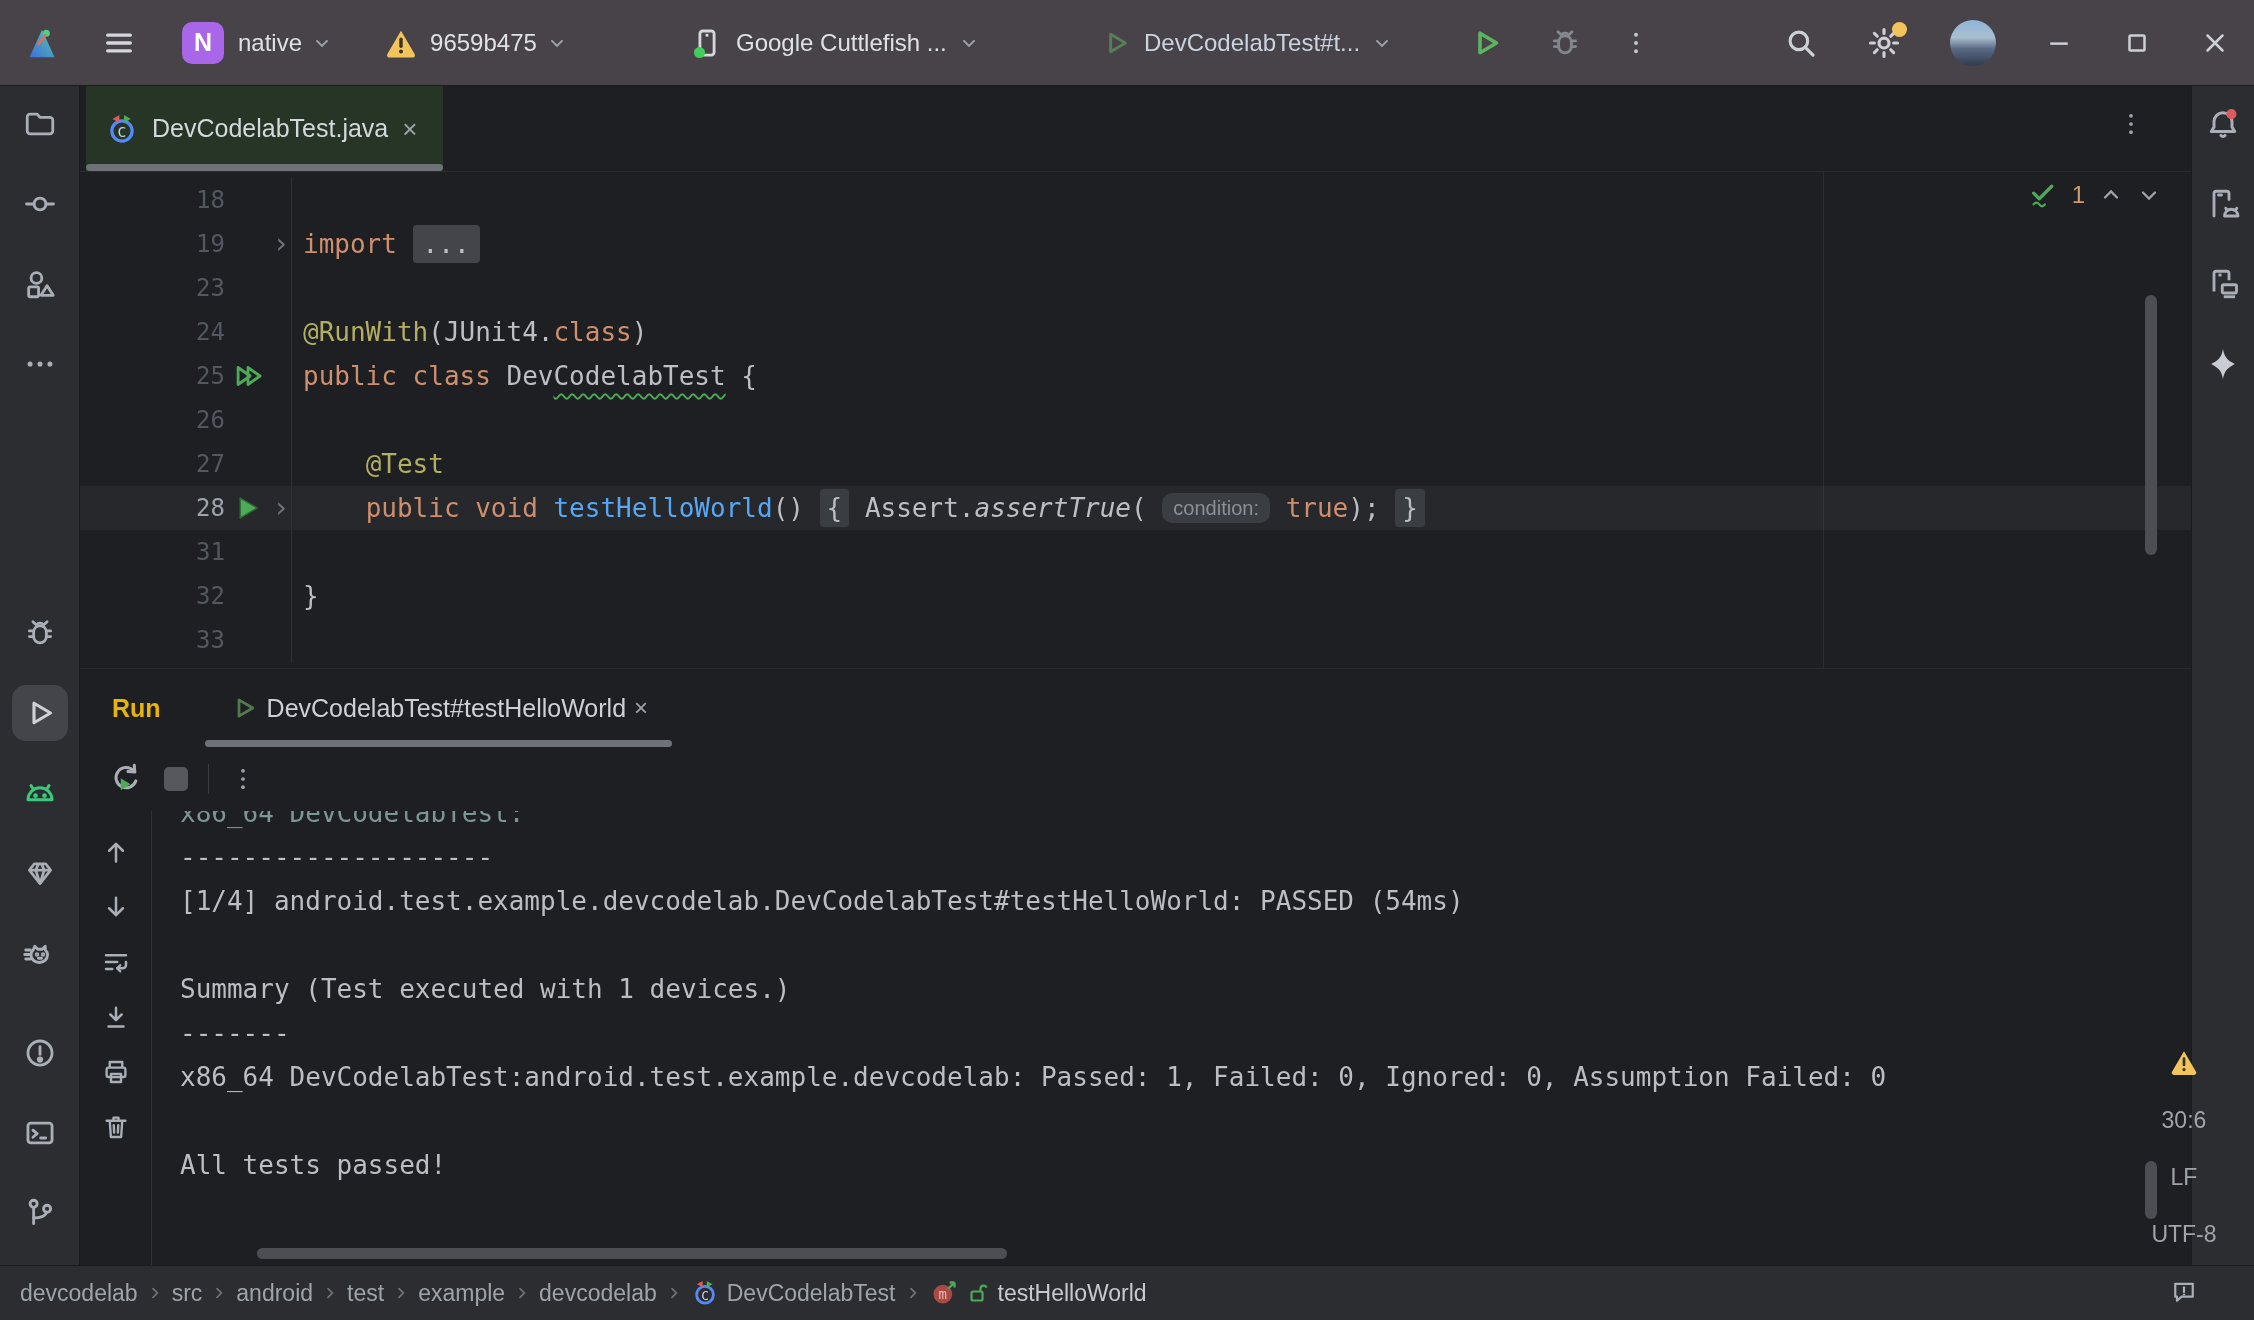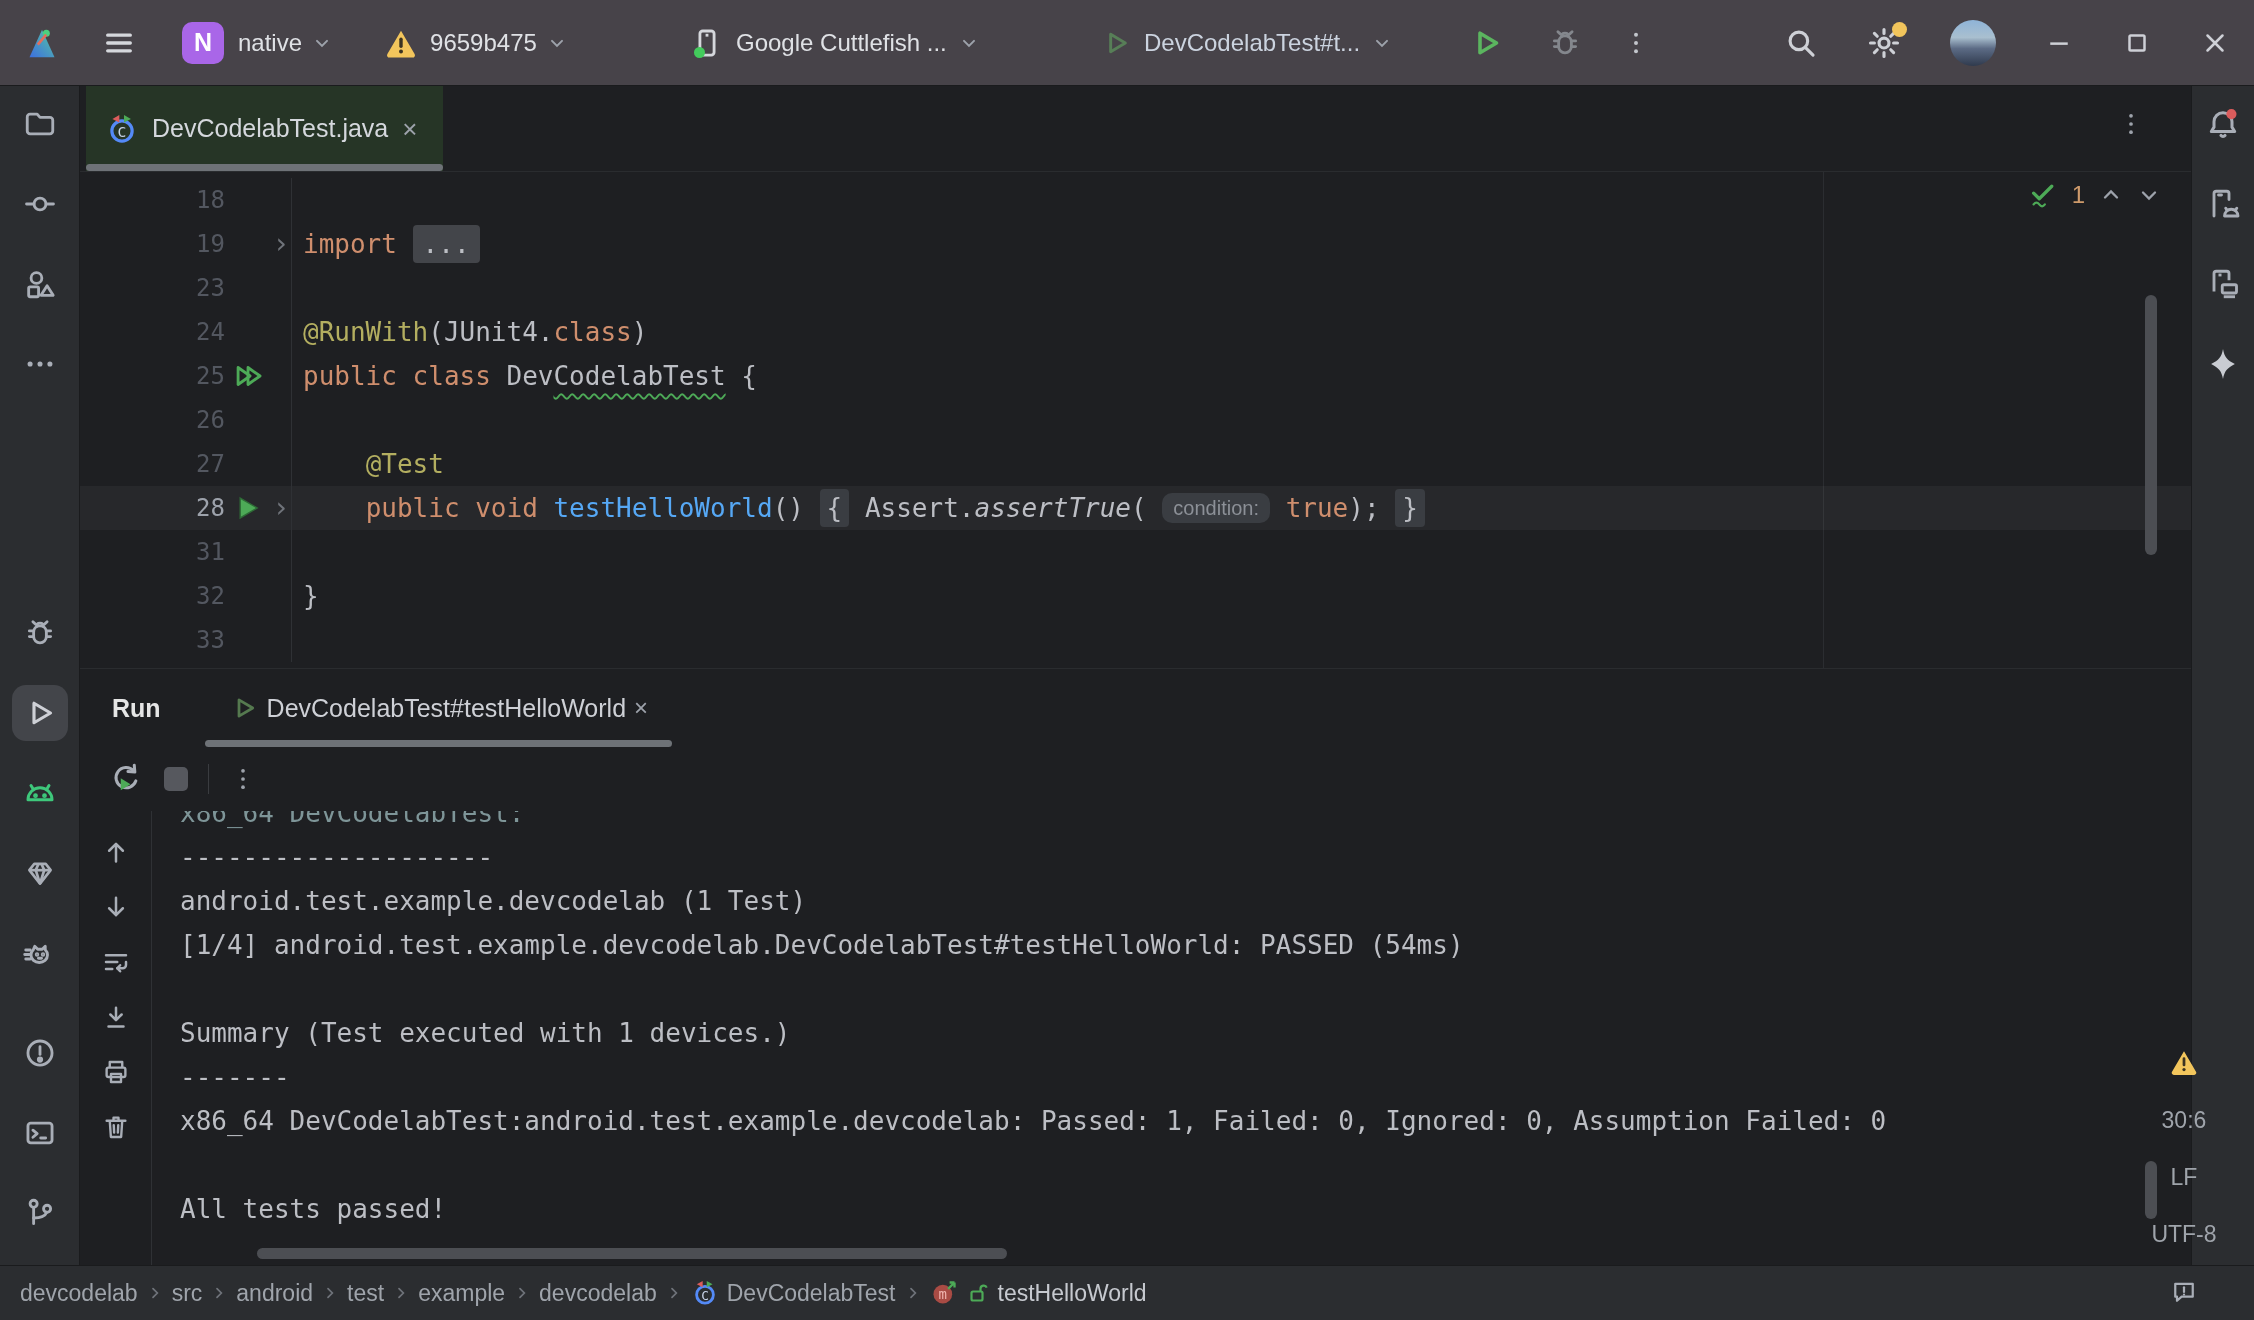--- a/index.html
+++ b/index.html
@@ -67,21 +67,21 @@
   .tk.inlay{font-family:"Liberation Sans",sans-serif; font-size:20px; color:#8C9097; background:#3A3D42;
             border-radius:10px; padding:4px 11px; vertical-align:2px;}
   .inspect-widget{position:absolute; top:8px; right:30px; display:flex; align-items:center; gap:14px; font-size:24px;}
   .inspect-count{color:#CE9A6B;}
   .v-thumb{position:absolute; width:12px; border-radius:6px; background:#4C4E53;}
   .editor .v-thumb{right:34px; top:123px; height:260px;}
 
   
   .runpanel{height:597px; border-top:1px solid #2A2C2F; display:flex; flex-direction:column; background:var(--editor);}
   .run-header{height:78px; display:flex; align-items:center; flex:none;}
-  .run-title{font-size:25px; font-weight:600; color:#e5e5e5; margin-left:32px;}
+  .run-title{font-size:25px; font-weight:600; color:#eab308; margin-left:32px;}
   .run-tab{position:relative; height:100%; margin-left:44px; display:flex; align-items:center; gap:8px; padding:0 24px; font-size:25px; color:#CED0D6;}
   .run-tab .tab-close{font-size:24px;}
   .run-toolbar{height:64px; display:flex; align-items:center; gap:20px; padding-left:28px; flex:none;}
   .toolbar-sep{width:1px; height:30px; background:#3A3C40;}
   .stop-square{width:24px; height:24px; border-radius:5px; background:#56585E;}
   .run-body{flex:1; display:flex; min-height:0;}
   .console-gutter{width:72px; flex:none; border-right:1px solid #2F3135; display:flex; flex-direction:column; align-items:center; padding-top:24px;}
   .console-gutter .gslot{width:40px; height:34px; margin-bottom:21px; display:flex; align-items:center; justify-content:center;}
   .console{flex:1; position:relative; overflow:hidden; padding-left:28px;
            font-family:"DejaVu Sans Mono",monospace; font-size:26px; color:var(--text);}
@@ -448,21 +448,20 @@
             <span class="gslot">
               <svg width="30" height="30" viewBox="0 0 24 24" fill="none" stroke="#A9AEB7" stroke-width="1.9" stroke-linecap="round" stroke-linejoin="round">
                 <path d="M4.5 7h15M10 7V4.5h4V7M7 7l.9 13h8.2L17 7M10.2 10.5l.3 6M13.8 10.5l-.3 6"></path>
               </svg>
             </span>
           </div>
           <div class="console">
             <div>
                 <div class="console-line clipped">x86_64 DevCodelabTest:</div>
                 <div class="console-line">--------------------</div>
-                <div class="console-line">android.test.example.devcodelab (1 Test)</div>
                 <div class="console-line">[1/4] android.test.example.devcodelab.DevCodelabTest#testHelloWorld: PASSED (54ms)</div>
                 <div class="console-line"> </div>
                 <div class="console-line">Summary (Test executed with 1 devices.)</div>
                 <div class="console-line">-------</div>
                 <div class="console-line">x86_64 DevCodelabTest:android.test.example.devcodelab: Passed: 1, Failed: 0, Ignored: 0, Assumption Failed: 0</div>
                 <div class="console-line"> </div>
                 <div class="console-line">All tests passed!</div>
               </div>
             <div class="v-thumb"></div>
             <div class="h-thumb"></div>

